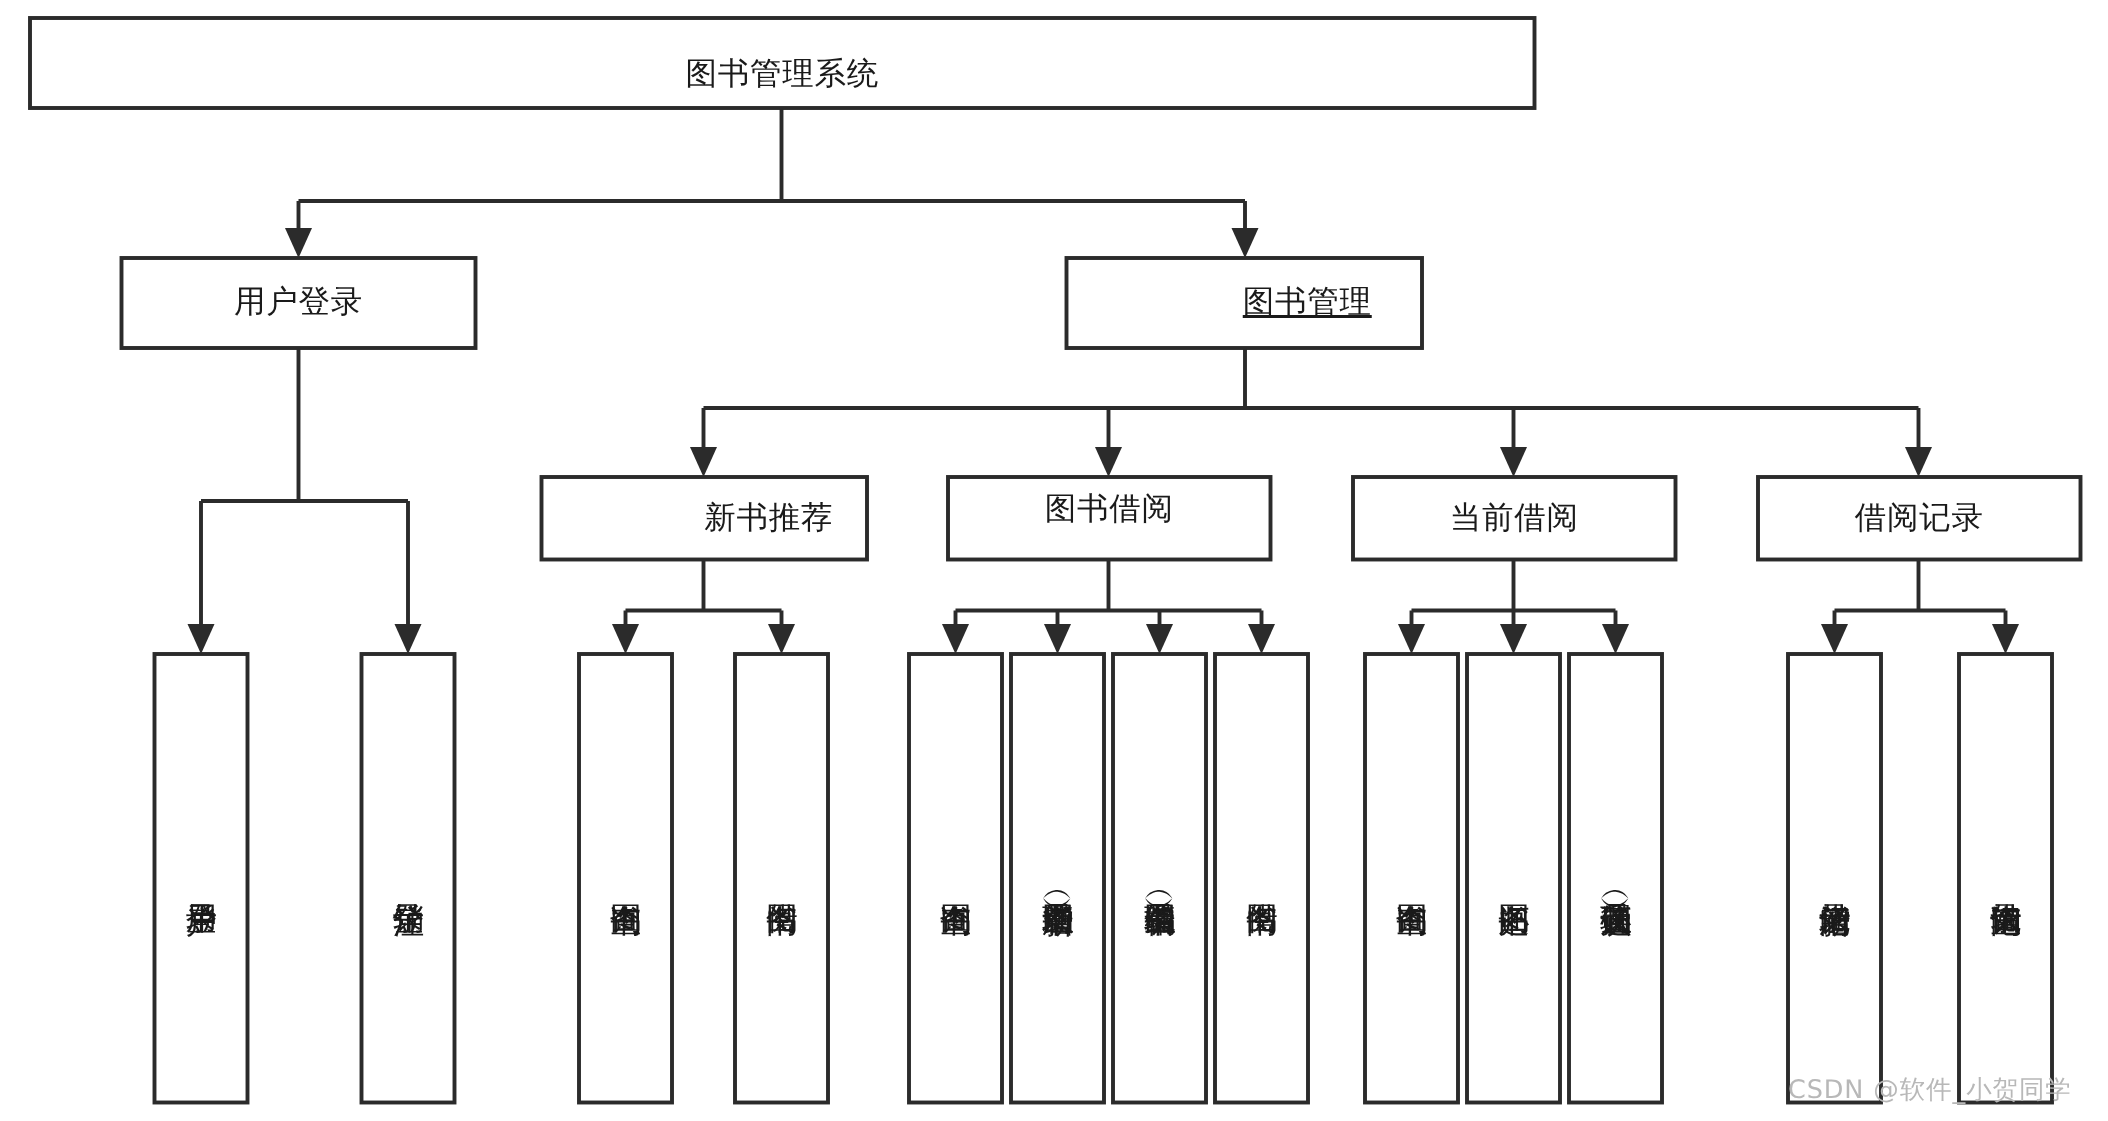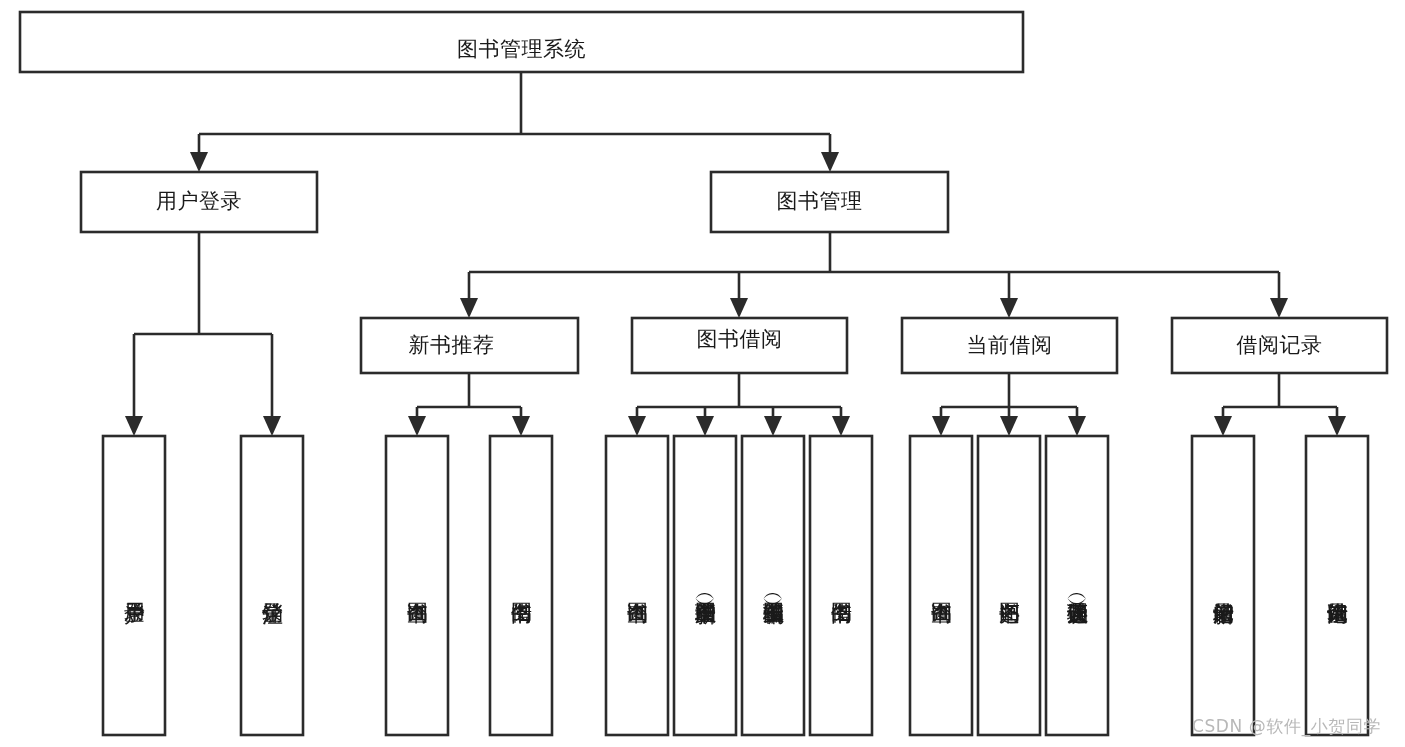--- a/index.html
+++ b/index.html
@@ -179,23 +179,23 @@
     <rect class="box-rect" x="1046" y="436" width="62" height="299"></rect>
 
     <rect class="box-rect" x="1192" y="436" width="62" height="299"></rect>
     <rect class="box-rect" x="1306" y="436" width="62" height="299"></rect>
   </svg>
 
   <div class="h-label" style="left:20px; top:12px; width:1003px; height:76px;">图书管理系统</div>
 
   <div class="h-label" style="left:81px; top:172px; width:236px; height:60px;">用户登录</div>
 
-  <div class="h-label" style="left:701px; top:172px; width:237px; height:60px;">图书管理</div>
-
-  <div class="h-label" style="left:343px; top:318px; width:217px; height:55px;">新书推荐</div>
+  <div class="h-label" style="left:753px; top:172px; width:237px; height:60px;text-decoration:underline;">图书管理</div>
+
+  <div class="h-label" style="left:364px; top:318px; width:217px; height:55px;padding-left:40px;">新书推荐</div>
 
   <div class="h-label" style="left:632px; top:318px; width:215px; height:43px;">图书借阅</div>
 
   <div class="h-label" style="left:902px; top:318px; width:215px; height:55px;">当前借阅</div>
 
   <div class="h-label" style="left:1172px; top:318px; width:215px; height:55px;border-radius:16px;">借阅记录</div>
 
   <div class="v-label" style="left:103px; top:436px; width:62px; height:299px;">用户登录</div>
 
   <div class="v-label" style="left:241px; top:436px; width:62px; height:299px;">注销登录</div>

